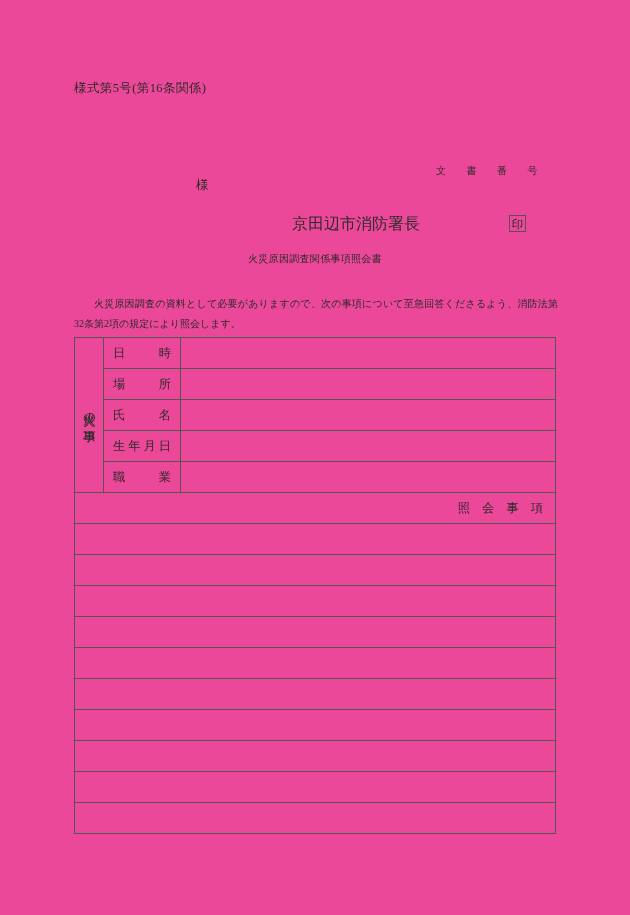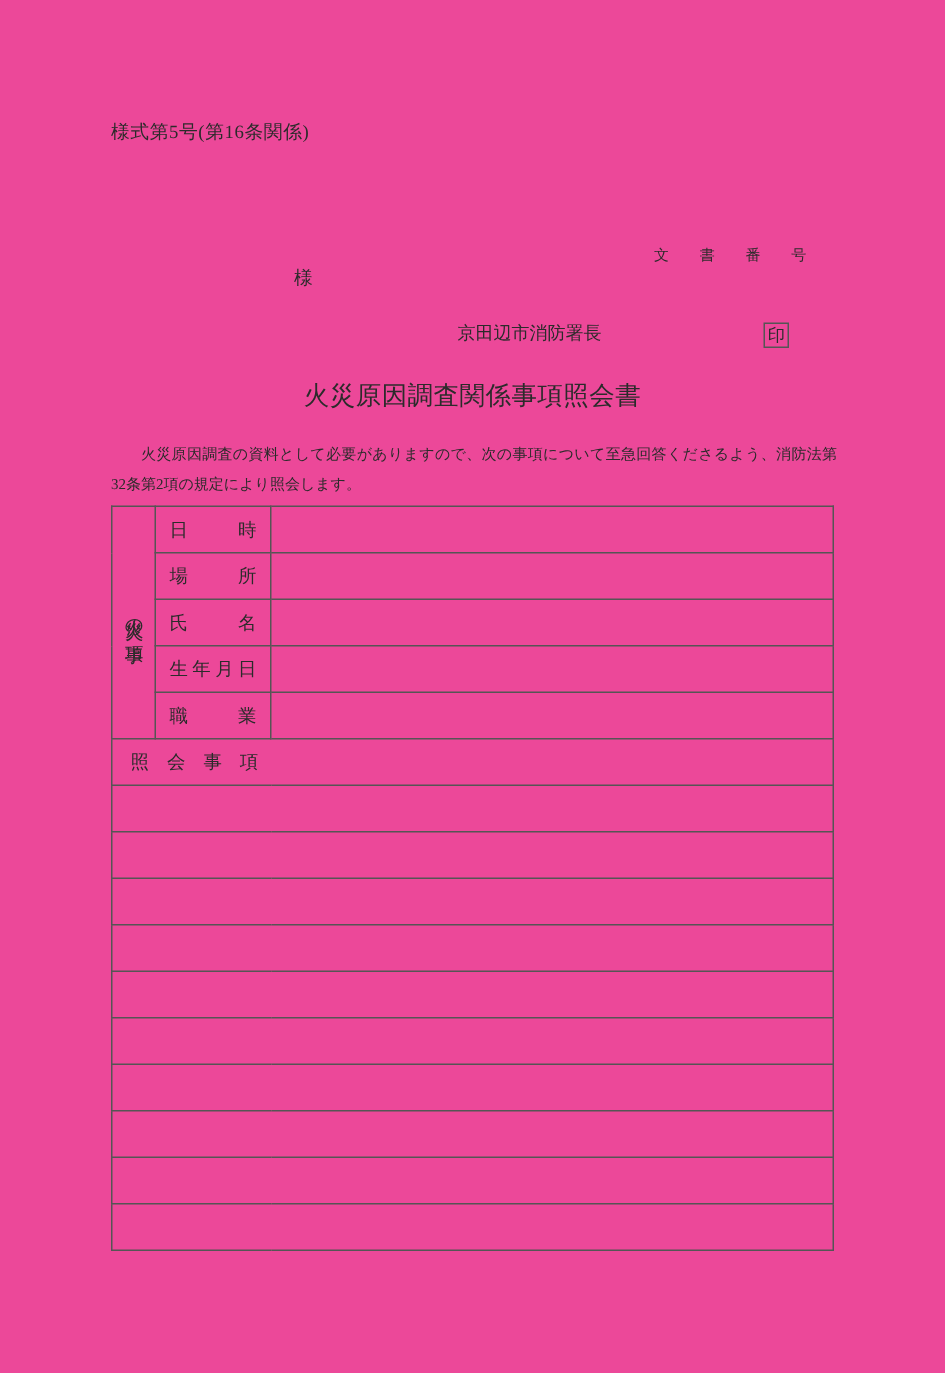--- a/index.html
+++ b/index.html
@@ -47,23 +47,23 @@
   .addressee-line {
     position: absolute;
     left: 196px;
     top: 177px;
     font-size: 12.5px;
     white-space: nowrap;
   }
 
   .issuer-line {
     position: absolute;
-    left: 305px;
+    left: 292px;
     top: 214px;
-    font-size: 12px;
+    font-size: 16px;
     white-space: nowrap;
   }
   .seal-box {
     position: absolute;
     left: 509px;
     top: 215px;
     width: 17px;
     height: 17px;
     border: 1px solid #555;
     font-size: 11.5px;
@@ -71,21 +71,21 @@
     text-align: center;
     box-sizing: border-box;
   }
 
   .doc-title {
     position: absolute;
     left: 0;
     top: 252px;
     width: 630px;
     text-align: center;
-    font-size: 17px;
+    font-size: 10px;
     letter-spacing: 0.3px;
   }
 
   .body-text {
     position: absolute;
     left: 74px;
     top: 294px;
     width: 484px;
     font-size: 10px;
     line-height: 20px;
@@ -127,21 +127,21 @@
 
   .row-label {
     display: flex;
     justify-content: space-between;
     padding: 0 9px;
     box-sizing: border-box;
   }
   .row-label > span { display: inline-block; }
 
   .section-head {
-    text-align: left;
+    text-align: right;
     letter-spacing: 12px;
     text-indent: 12px;
     height: 31px;
   }
 
   .write-row td {
     height: 30px;
     border-left: 1px solid #555;
     border-right: 1px solid #555;
     border-top: none;

